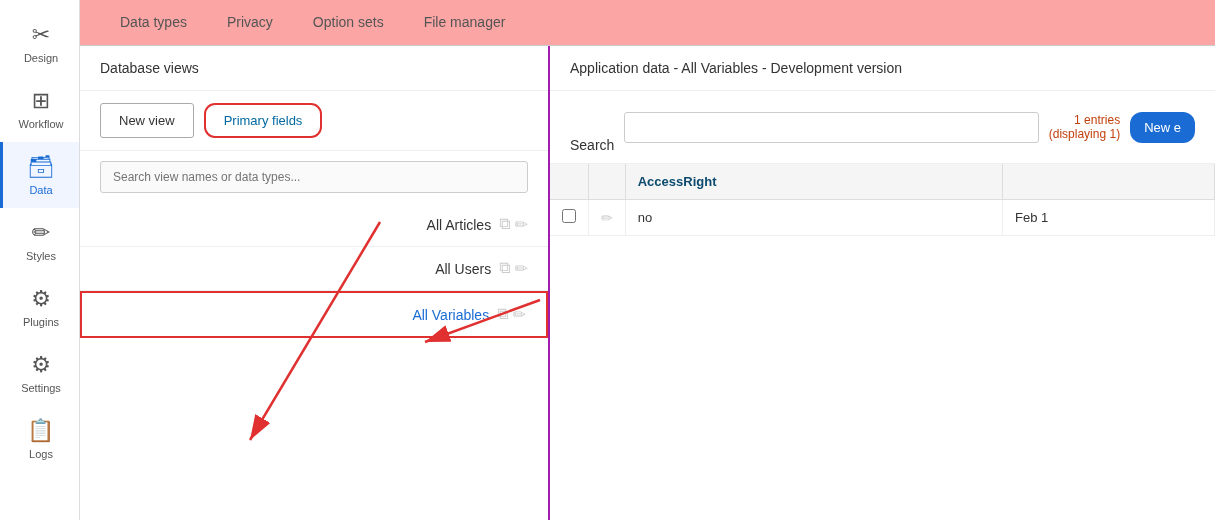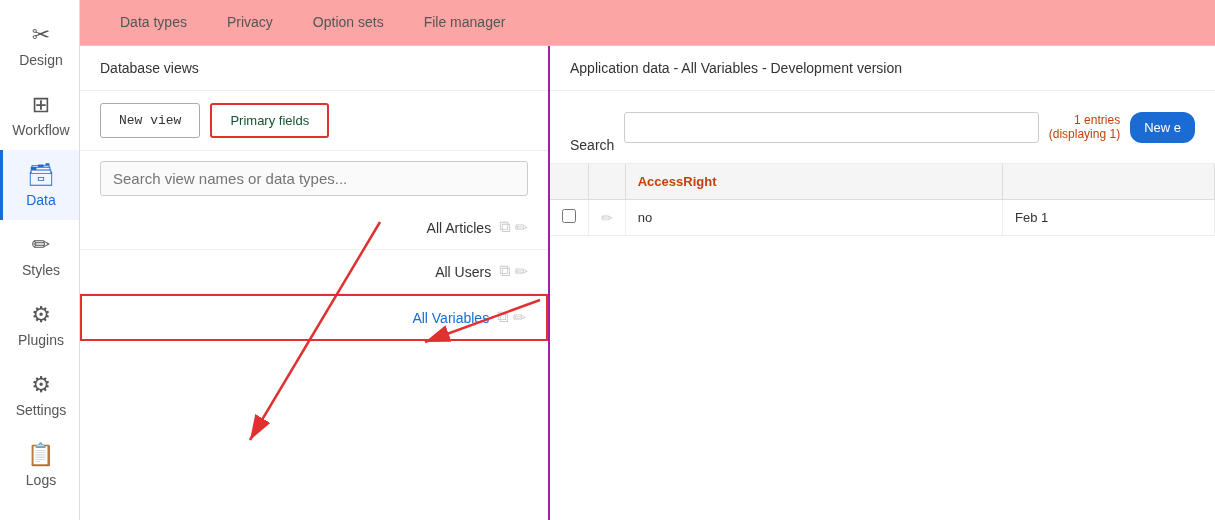--- a/index.html
+++ b/index.html
@@ -31,21 +31,21 @@
       border-left: 3px solid transparent;
     }
     .sidebar-item.active {
       color: #1a6cd4;
       border-left: 3px solid #1a6cd4;
       background: #f0f5ff;
     }
     .sidebar-item .icon {
       font-size: 22px;
     }
-    .sidebar-item .label { font-size: 14px; }
+    .sidebar-item .label { font-size: 11px; }
 
     
     .main { flex: 1; display: flex; flex-direction: column; overflow: hidden; }
 
     
     .tabs {
       display: flex;
       border-bottom: 1px solid #ccc;
       padding: 0 20px;
       background: #fca5a5;
@@ -98,38 +98,37 @@
       border-bottom: 1px solid #eee;
     }
     .btn-new-view {
       padding: 8px 18px;
       border: 1px solid #aaa;
       background: #fff;
       cursor: pointer;
       font-size: 13px;
       color: #333;
       border-radius: 3px;
-      font-family: Liberation Mono, monospace;
     }
     .btn-primary-fields {
       padding: 8px 18px;
       border: 2px solid #e03030;
       background: #fff;
       cursor: pointer;
       font-size: 13px;
-      color: #14532d;
-      border-radius: 3px;
+      color: #0369a1;
+      border-radius: 11px;
     }
 
     .search-views {
       margin: 10px 20px;
       padding: 8px 12px;
       border: 1px solid #ccc;
       border-radius: 3px;
-      font-size: 15px;
+      font-size: 12px;
       color: #c2410c;
       background: #fafafa;
     }
 
     .views-list {
       flex: 1;
       overflow-y: auto;
     }
     .view-item {
       display: flex;
@@ -203,21 +202,21 @@
     }
     .data-table {
       width: 100%;
       border-collapse: collapse;
     }
     .data-table th {
       background: #f5f5f5;
       padding: 10px 12px;
       text-align: left;
       font-size: 13px;
-      color: #c2410c;
+      color: #0c4a6e;
       border-bottom: 1px solid #ddd;
       border-right: 1px solid #ddd;
     }
     .data-table td {
       padding: 9px 12px;
       border-bottom: 1px solid #eee;
       border-right: 1px solid #eee;
       font-size: 13px;
       color: #333;
     }

